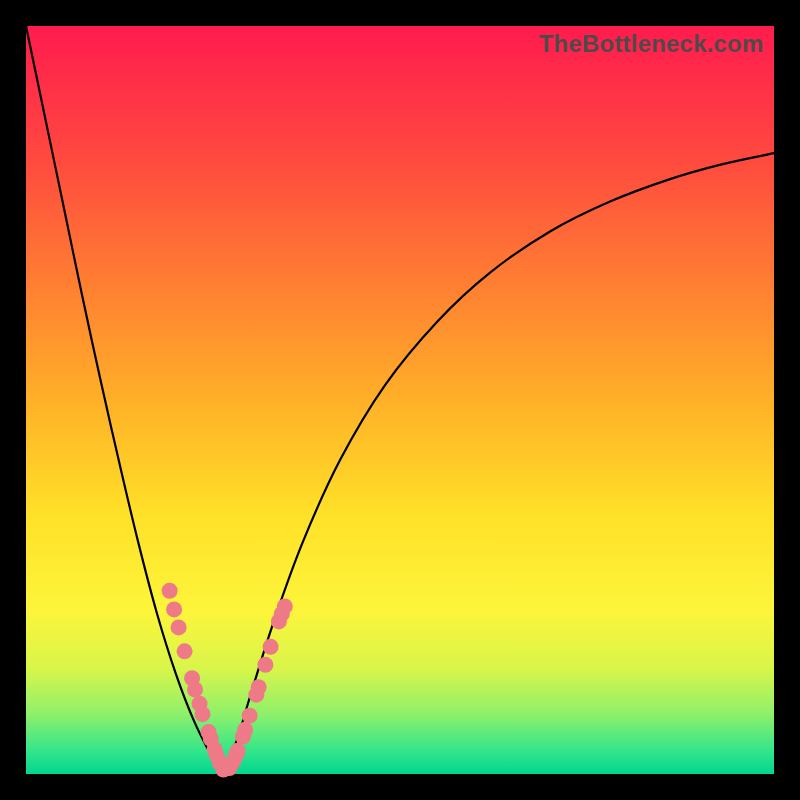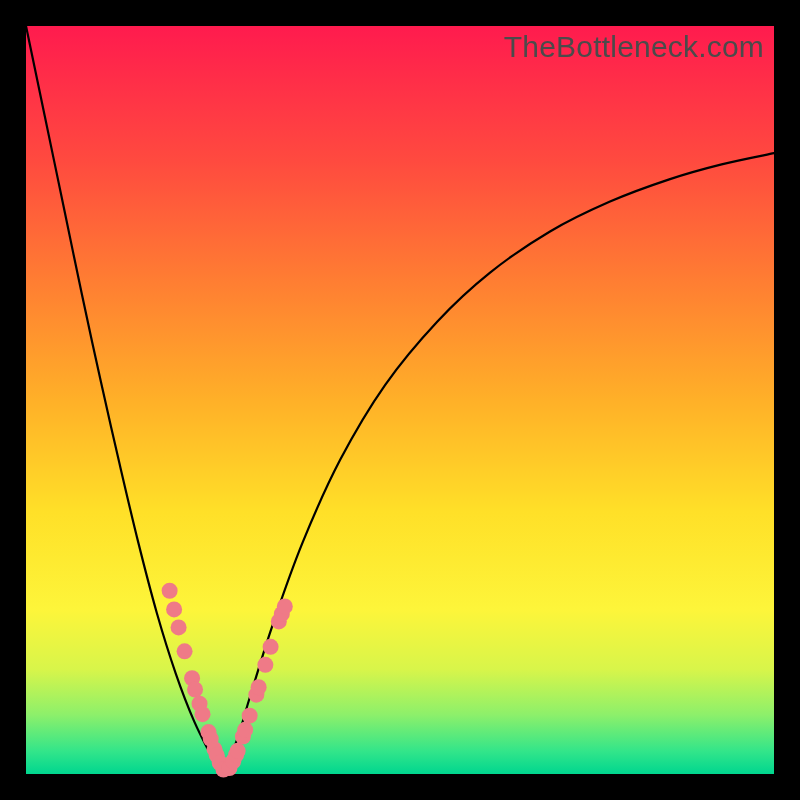--- a/index.html
+++ b/index.html
@@ -33,22 +33,22 @@
       #d8f54a 86%,
       #8ef06a 92%,
       #32e58a 97%,
       #00d68f 100%);
   }
   .watermark {
     position: absolute;
     top: 4px;
     right: 10px;
     color: #4b4b4b;
-    font-size: 30px;
-    font-weight: 400;
+    font-size: 24px;
+    font-weight: 700;
     letter-spacing: 0.2px;
     user-select: none;
   }
   svg.curves {
     position: absolute;
     left: 0;
     top: 0;
     width: 748px;
     height: 748px;
     overflow: visible;

